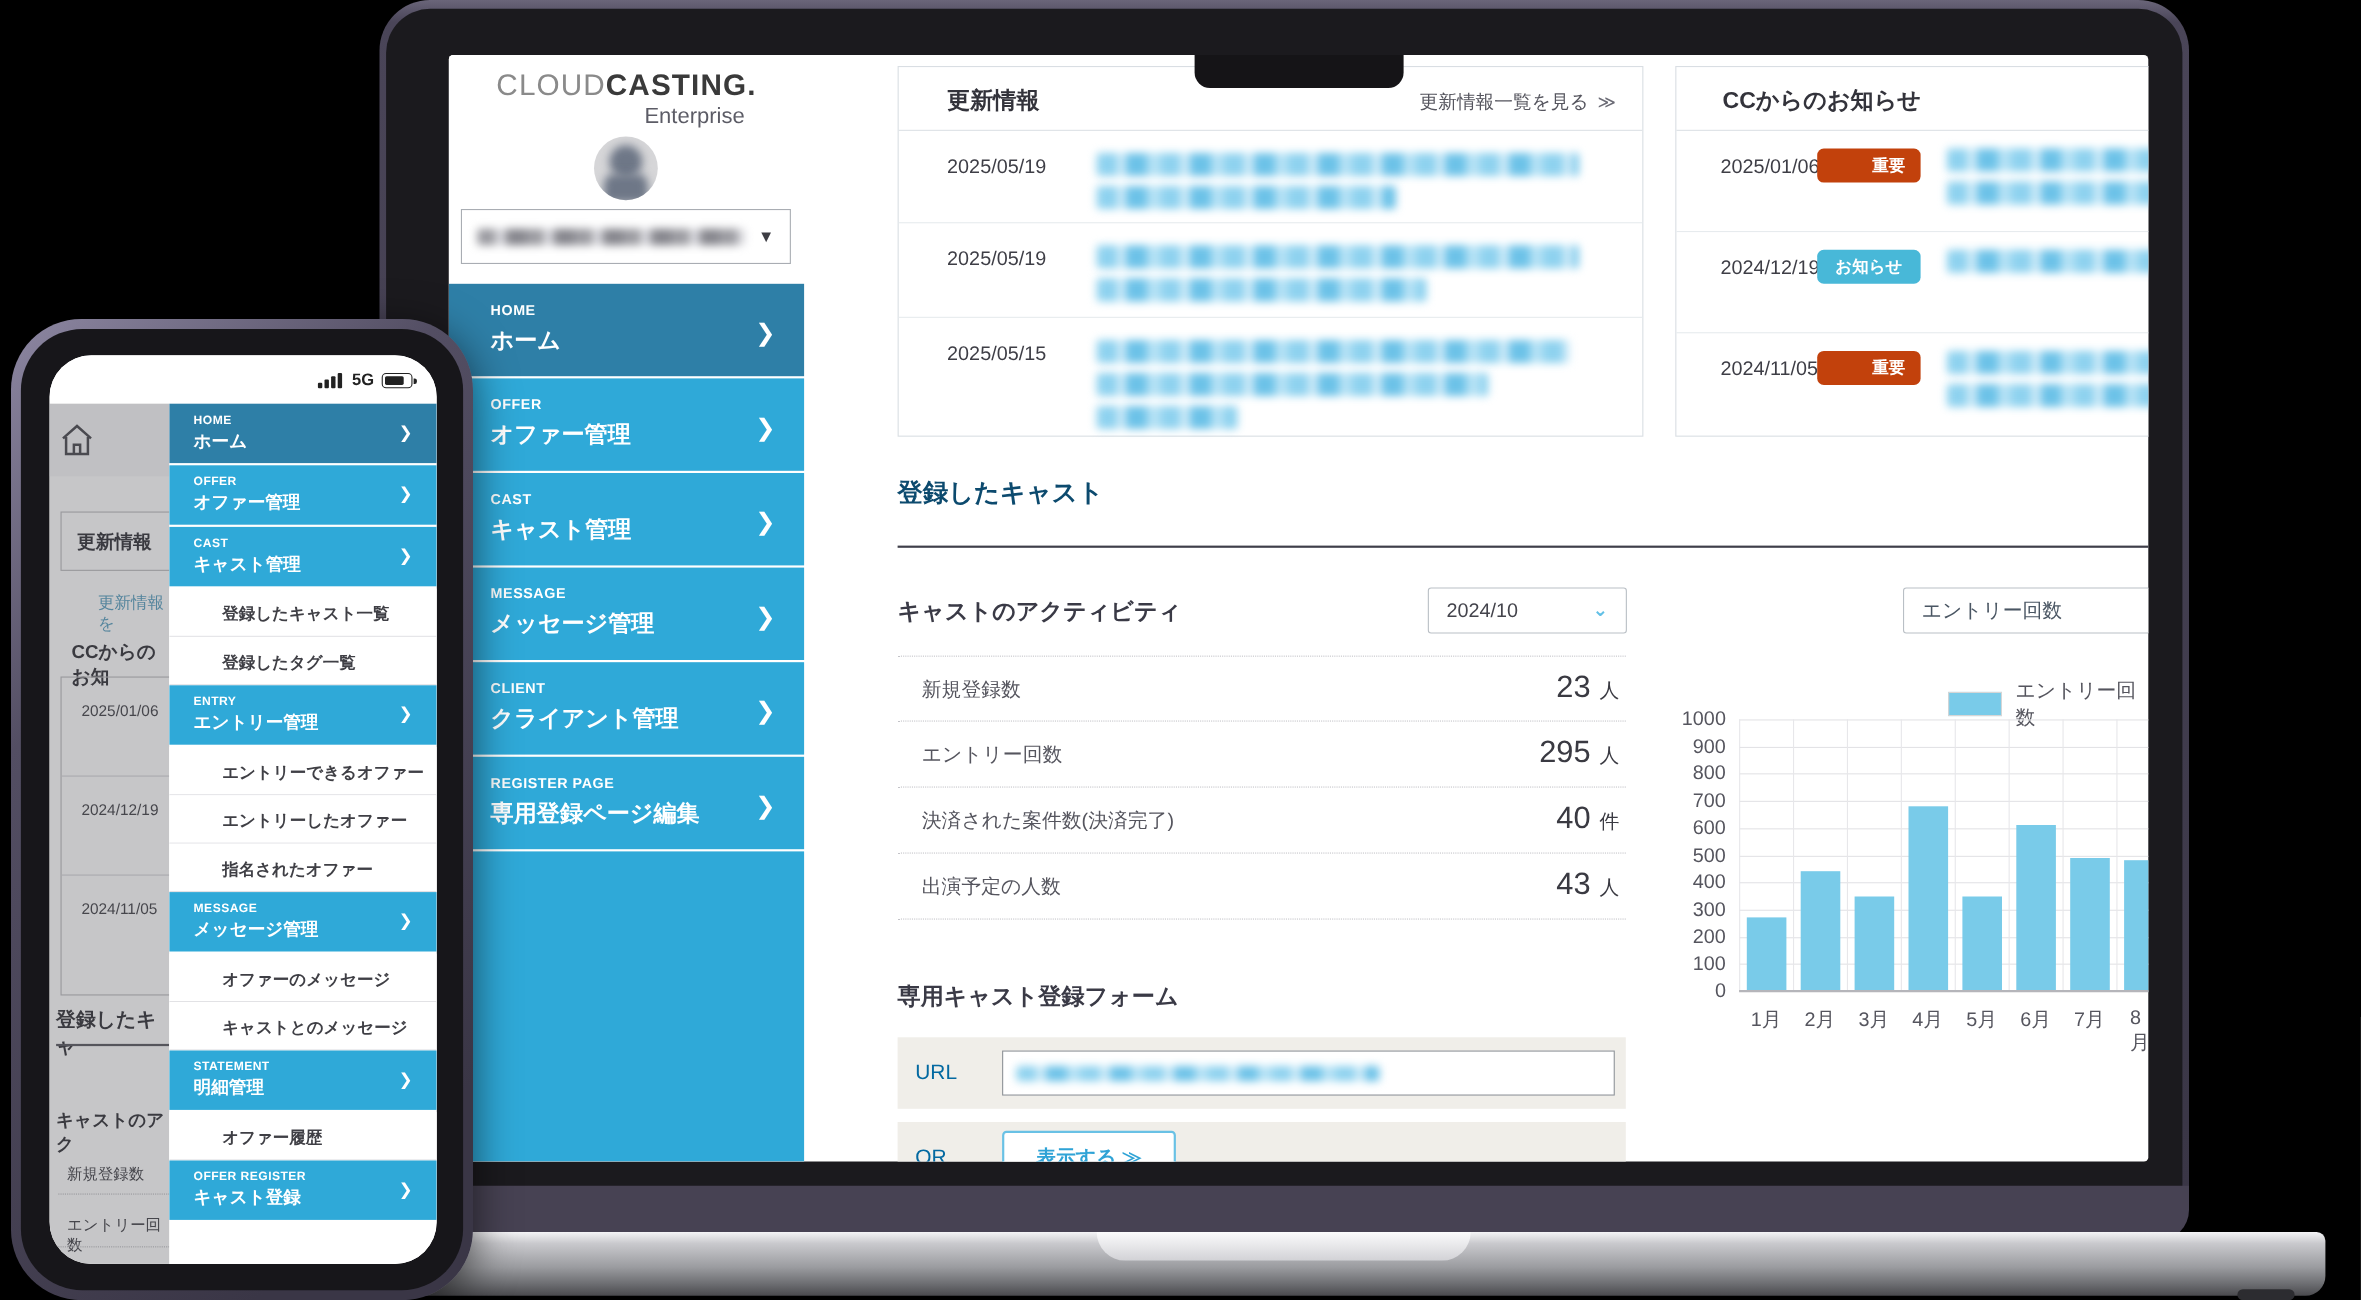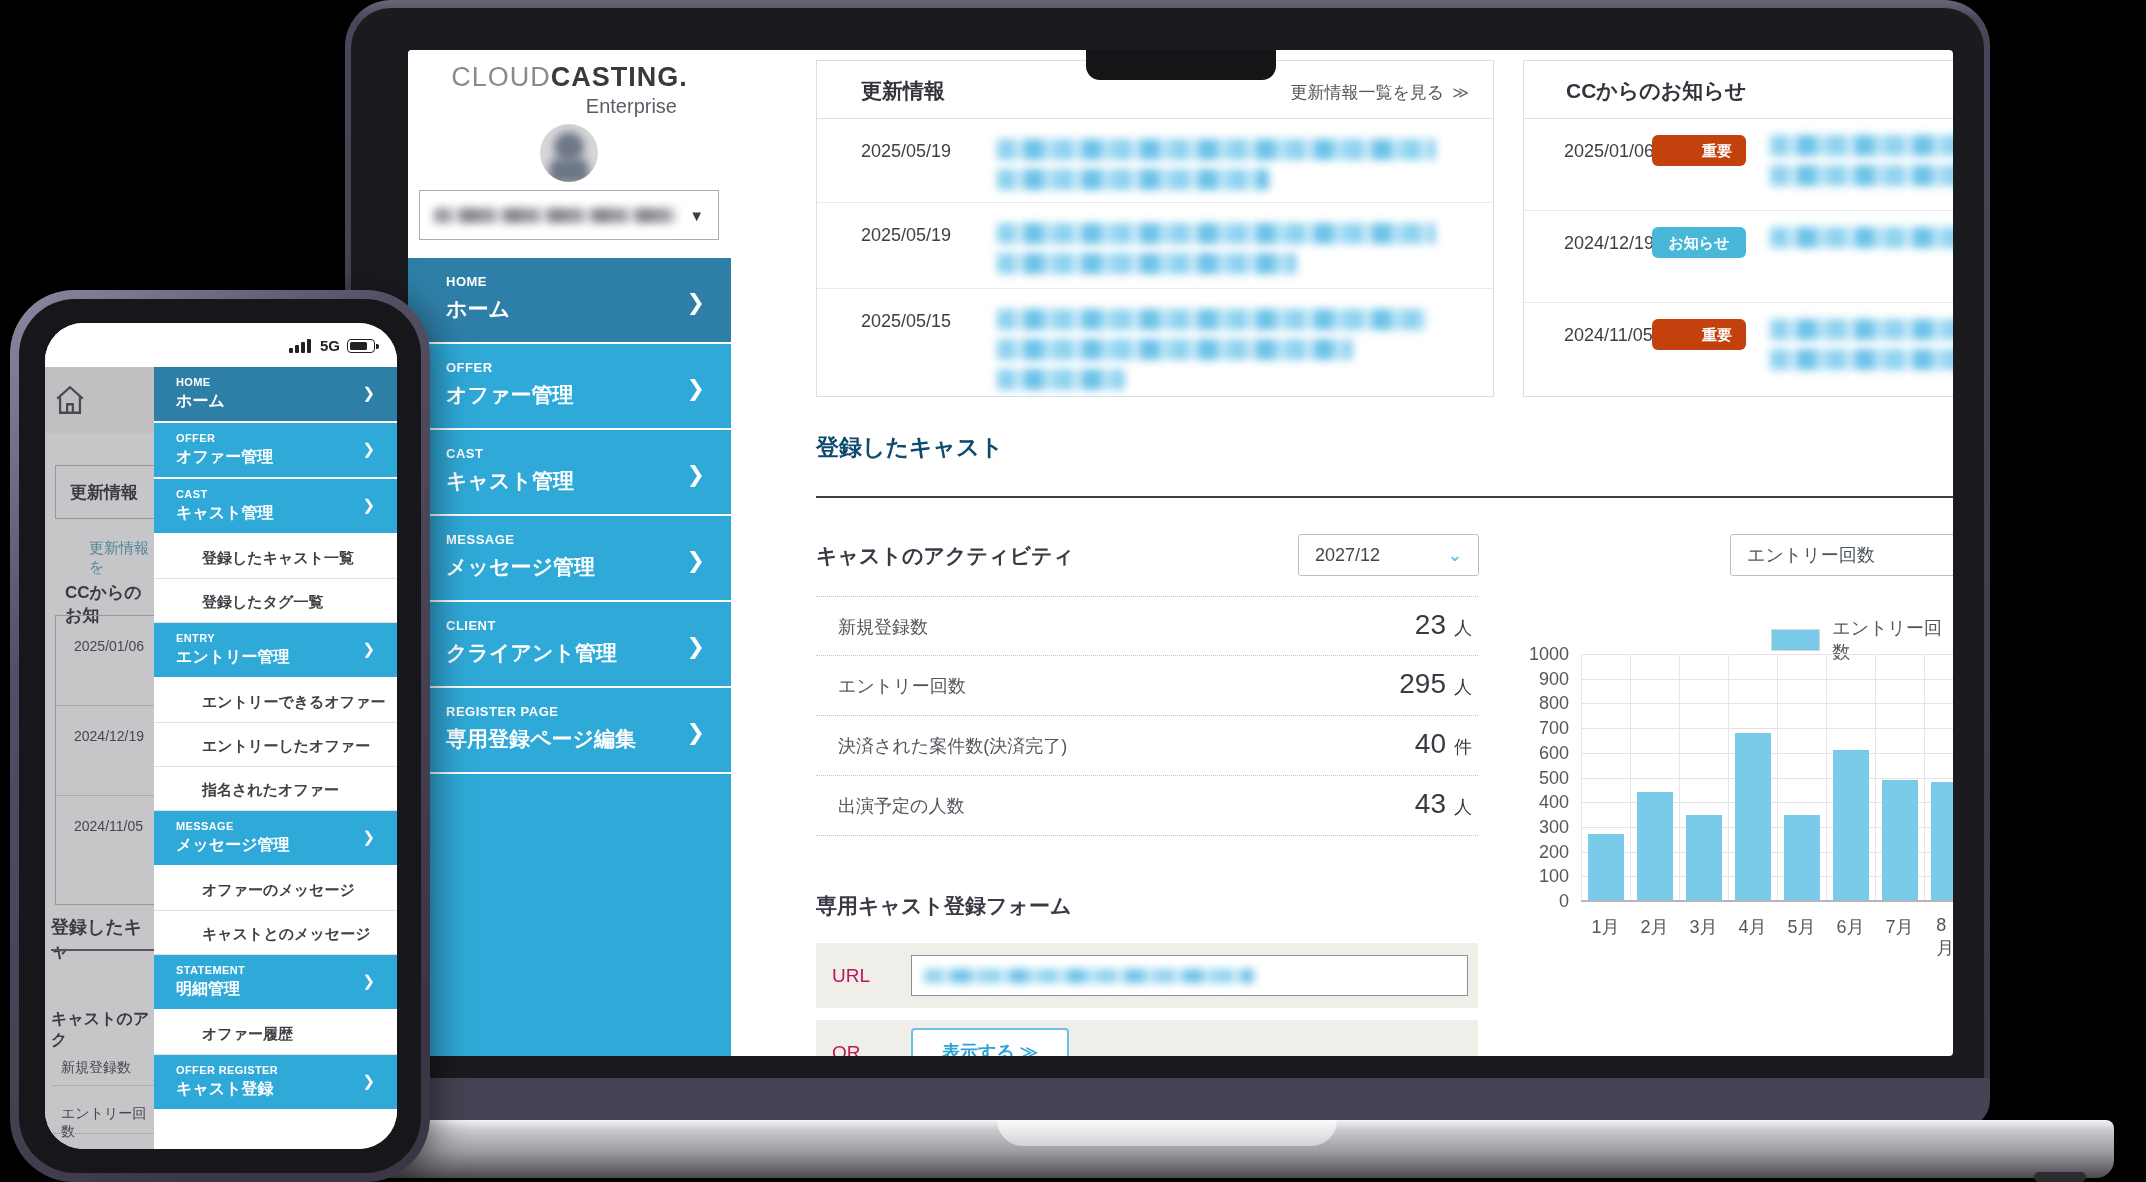--- a/index.html
+++ b/index.html
@@ -78,21 +78,21 @@
   .selectbox .chev { color:#62c0e6; font-size:17px; font-weight:700; }
   .stats { position:absolute; }
   .stat-row { position:relative; height:60px; border-bottom:1px dotted #c3c3c8; }
   .stat-row:first-child { border-top:1px dotted #c3c3c8; }
   .stat-label { position:absolute; left:22px; top:18px; font-size:18px; color:#55555e; }
   .stat-val { position:absolute; right:6px; top:12px; font-size:28px; color:#3a3a42; }
   .stat-unit { font-size:18px; margin-left:8px; }
 
   
   .form-band { position:absolute; background:#f0eee9; }
-  .form-label { position:absolute; left:16px; top:50%; transform:translateY(-50%); font-size:19px; color:#be185d; }
+  .form-label { position:absolute; left:16px; top:50%; transform:translateY(-50%); font-size:19px; color:#0369a1; }
   .url-input { position:absolute; left:95px; top:12px; right:10px; height:41px; background:#fff; border:1px solid #8d9196; display:flex; align-items:center; padding:0 12px; }
   .url-input .blur-link { height:14px; flex:0 0 330px; margin:0; }
   .qr-btn { position:absolute; left:95px; top:8px; width:158px; height:47px; background:#fff;
     border:2px solid #69c1e5; border-radius:4px; color:#2fa3d6; font-size:18px; font-weight:700;
     display:flex; align-items:center; justify-content:center; cursor:pointer; }
 
   
   .chart-legend { position:absolute; display:flex; align-items:center; }
   .chart-legend .sw { width:52px; height:22px; background:#79cbe9; border:1px solid #d6d6d6; margin-right:12px; }
   .chart-legend .lt { font-size:18px; color:#55555e; }
@@ -258,21 +258,21 @@
                 </div>
               </div>
             </div>
         </div>
 
         <div class="sec-title" style="left:408px; top:382px;">登録したキャスト</div>
         <div class="sec-rule" style="left:408px; top:446px; width:1152px;"></div>
 
         <div class="sub-title" style="left:408px; top:492px;text-align:center;">キャストのアクティビティ</div>
         <div class="selectbox" style="left:890px; top:484px; width:181px;">
-          <span class="val">2027/12</span>
+          <span class="val">2024/10</span>
           <span class="chev">⌄</span>
         </div>
         <div class="stats" style="left:408px; top:546px; width:662px;" id="stats-rows">
             <div class="stat-row">
               <div class="stat-label">新規登録数</div>
               <div class="stat-val"><span>23</span><span class="stat-unit">人</span></div>
             </div>
             <div class="stat-row">
               <div class="stat-label">エントリー回数</div>
               <div class="stat-val"><span>295</span><span class="stat-unit">人</span></div>

